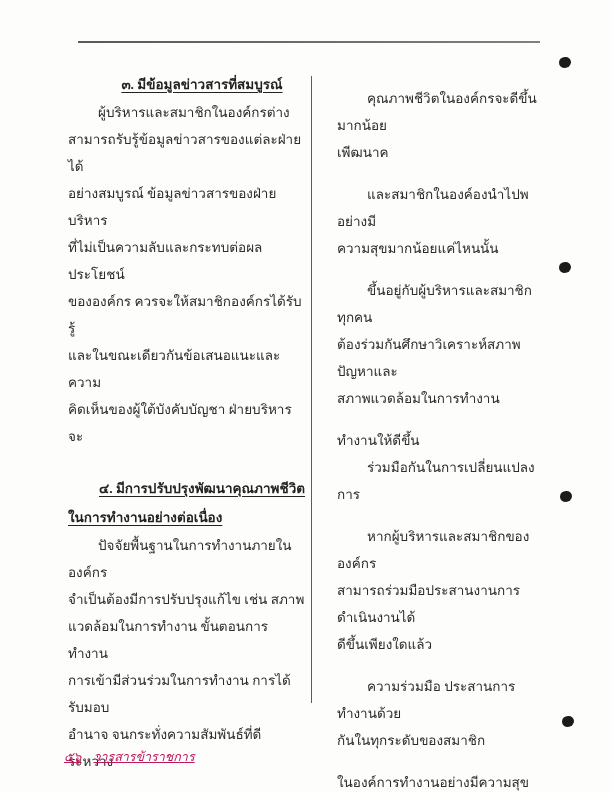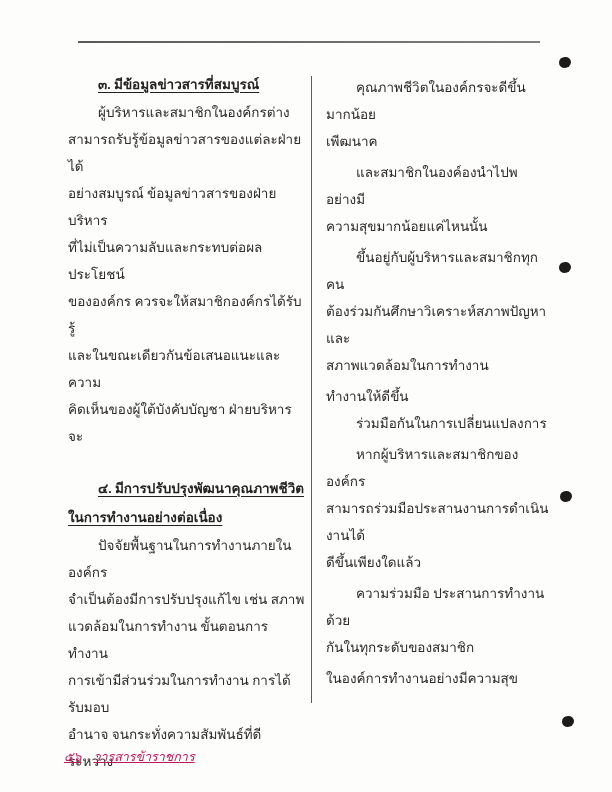--- a/index.html
+++ b/index.html
@@ -37,24 +37,24 @@
   .col-right{left:322px;width:232px;}
 
   .section{margin:0;}
   .section + .section{margin-top:24px;}
   .sec-heading{
     font-weight:bold;color:#232220;
     text-decoration:underline;
     text-underline-offset:3px;
     line-height:29px;
   }
-  .sec-heading.indent{padding-left:30px;}
+  .sec-heading.indent{padding-left:30px;text-align:center;}
   .line{min-height:27px;}
   .line.indent{text-indent:30px;}
-  .para{margin:4px;}
+  .para{margin:15px;}
 
   .footer{
     position:absolute;left:64px;top:747px;
     font-style:italic;font-size:12.5px;color:#be185d;text-decoration:underline;
   }
   .footer .pgnum{margin-right:12px;}
 </style>
 </head>
 <body>
 

